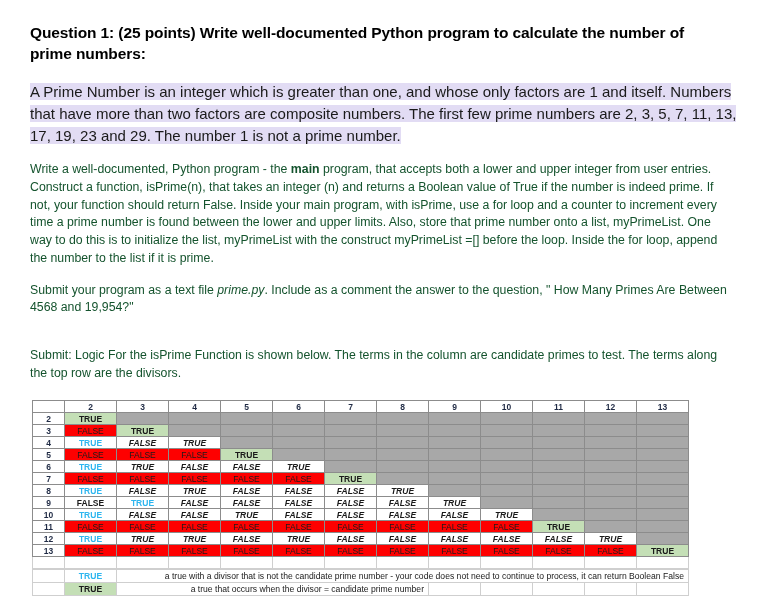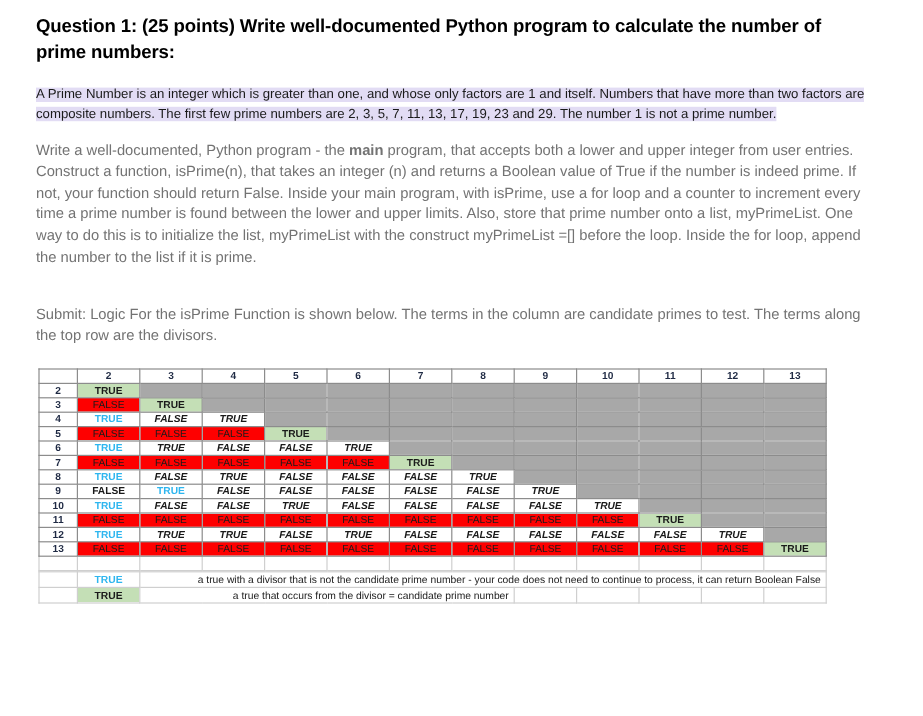--- a/index.html
+++ b/index.html
@@ -9,44 +9,44 @@
   }
   body {
     width: 769px;
     height: 597px;
     font-family: "Liberation Sans", sans-serif;
     color: #1a1a1a;
     overflow: hidden;
     position: relative;
   }
   .page {
-    padding: 6px 28px 0 30px;
+    padding: 16px 28px 0 30px;
     box-sizing: border-box;
   }
   h1.q-title {
     font-size: 15.5px;
     line-height: 1.38;
     font-weight: bold;
     margin: 6px 0 0 0;
     letter-spacing: -0.1px;
     color: #000;
     max-width: 690px;
   }
   p.para {
     font-size: 12.3px;
     line-height: 1.44;
     margin: 14px 0 0 0;
-    color: #737373;
+    color: #14532d;
     text-align: left;
     max-width: 700px;
   }
   .hl-wrap {
     margin: 16px 0 0 0;
     max-width: 708px;
-    font-size: 11px;
+    font-size: 15px;
     line-height: 1.48;
   }
   .hl-wrap span.hl {
     background: #e2dcf4;
   }
   .spacer-gap { height: 16px; }
 
   
   .matrix-wrap {
     margin-top: 18px;
@@ -124,20 +124,21 @@
 <body>
 
 <div class="page">
 
   <h1 class="q-title">Question 1: (25 points) Write well-documented Python program to calculate the number of prime numbers:</h1>
 
   <div class="hl-wrap"><span class="hl">A Prime Number is an integer which is greater than one, and whose only factors are 1 and itself. Numbers that have more than two factors are composite numbers. The first few prime numbers are 2, 3, 5, 7, 11, 13, 17, 19, 23 and 29. The number 1 is not a prime number.</span></div>
 
   <p class="para"><span>Write a well-documented, Python program - the </span><b class="bld">main</b><span> program, that accepts both a lower and upper integer from user entries. Construct a function, isPrime(n), that takes an integer (n) and returns a Boolean value of True if the number is indeed prime. If not, your function should return False. Inside your main program, with isPrime, use a for loop and a counter to increment every time a prime number is found between the lower and upper limits. Also, store that prime number onto a list, myPrimeList. One way to do this is to initialize the list, myPrimeList with the construct myPrimeList =[] before the loop. Inside the for loop, append the number to the list if it is prime.</span></p>
 
+  <p class="para"><span>Submit your program as a text file </span><i class="itl">prime.py</i><span>. Include as a comment the answer to the question, " How Many Primes Are Between 4568 and 19,954?"</span></p>
 
   <div class="spacer-gap"></div>
 
   <p class="para">Submit: Logic For the isPrime Function is shown below. The terms in the column are candidate primes to test. The terms along the top row are the divisors.</p>
 
   <div class="matrix-wrap">
     <table class="matrix">
       <colgroup>
         <col class="idx">
           <col class="dv">
@@ -387,21 +388,21 @@
       </colgroup>
       <tbody id="legend-body">
           <tr>
             <td></td>
             <td class="lg-key cyanlbl">TRUE</td>
             <td class="lg-desc" colspan="11">a true with a divisor that is not the candidate prime number -  your code does not need to continue to process, it can return Boolean False</td>
           </tr>
           <tr>
             <td></td>
             <td class="lg-key greenlbl">TRUE</td>
-            <td class="lg-desc" colspan="6">a true that occurs from the divisor = candidate prime number</td>
+            <td class="lg-desc" colspan="6">a true that occurs when the divisor = candidate prime number</td>
             <td></td>
             <td></td>
             <td></td>
             <td></td>
             <td></td>
           </tr>
         </tbody>
     </table>
   </div>
 

